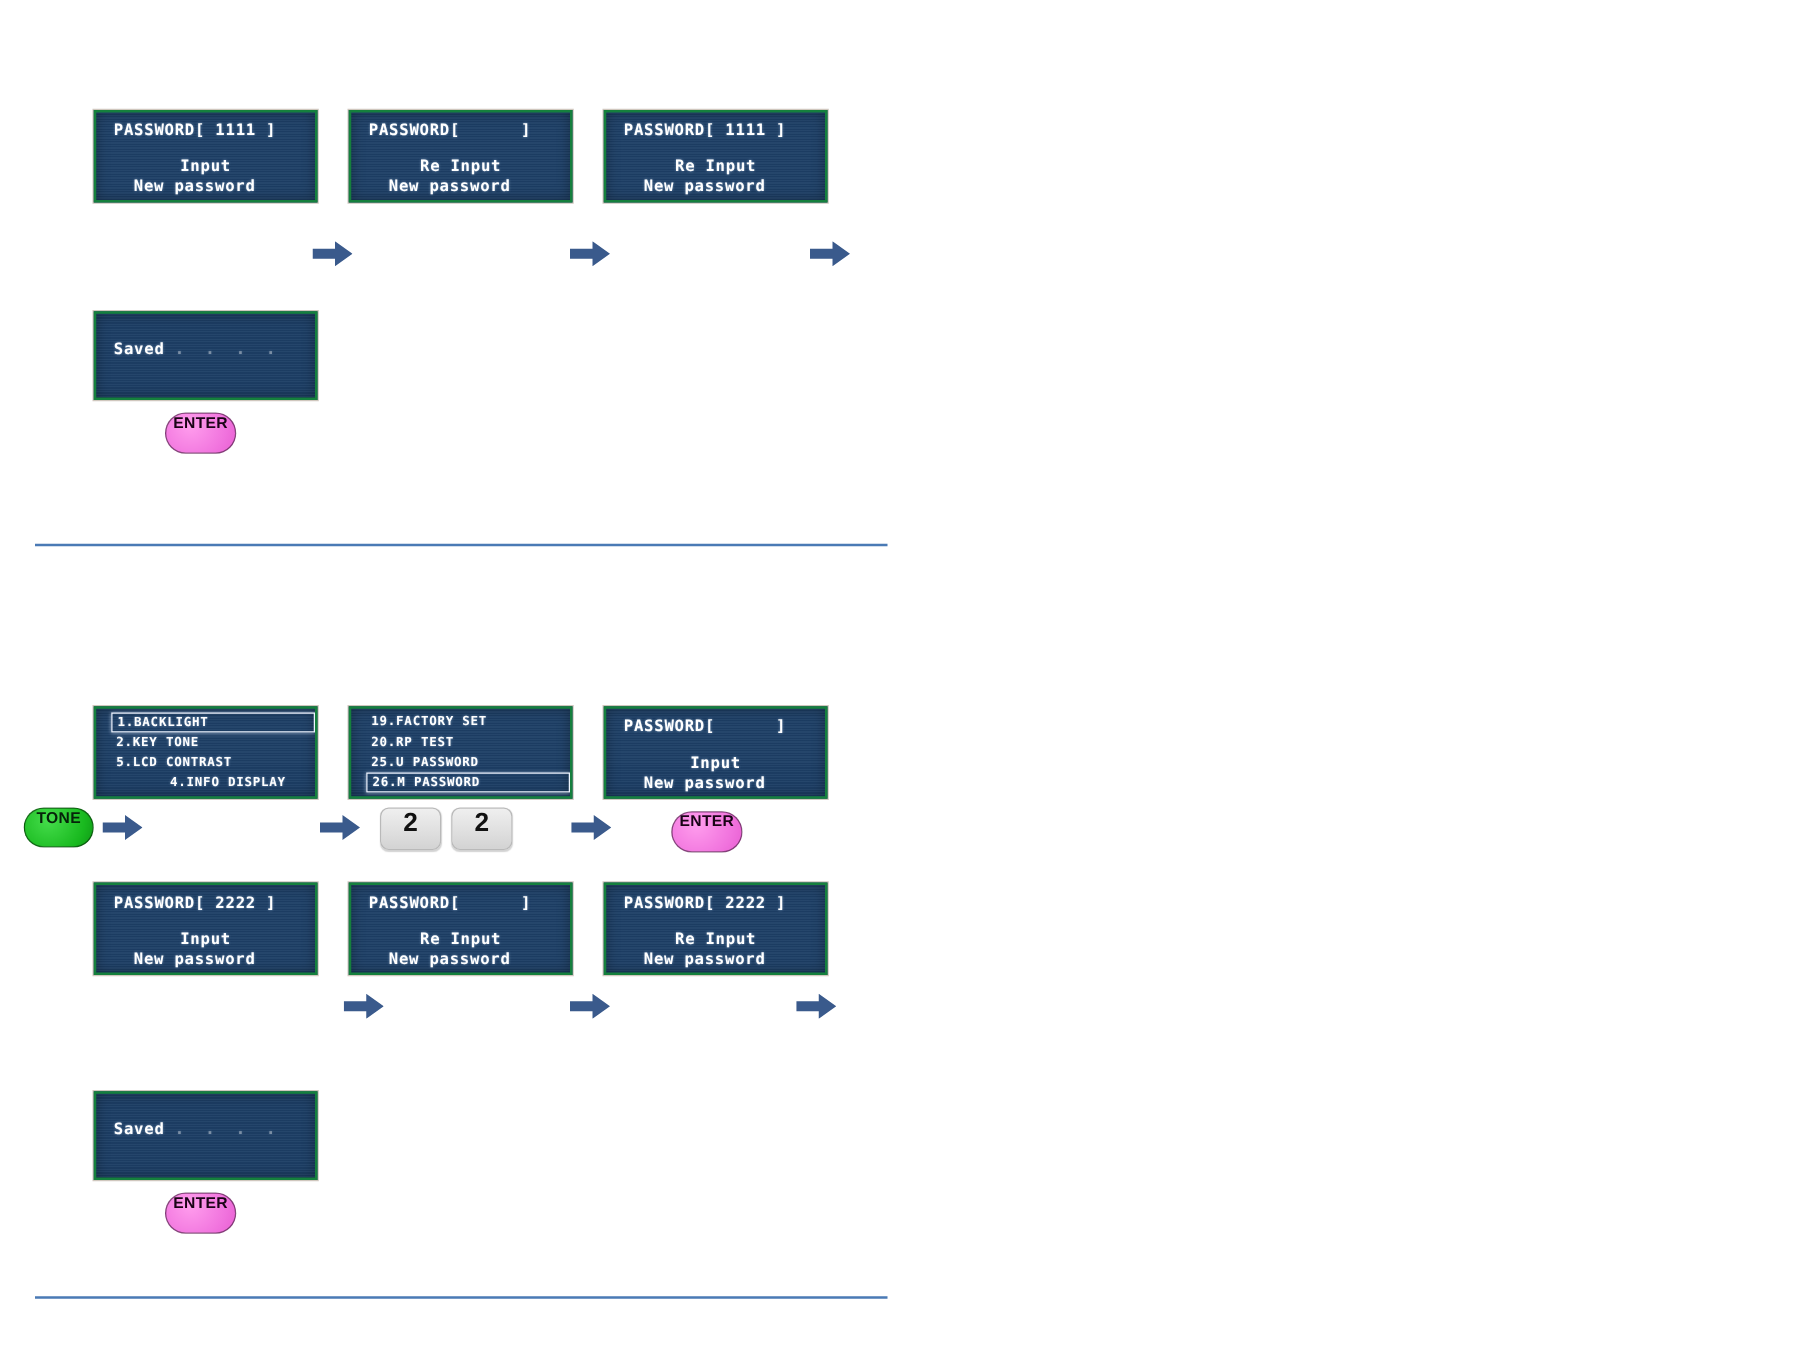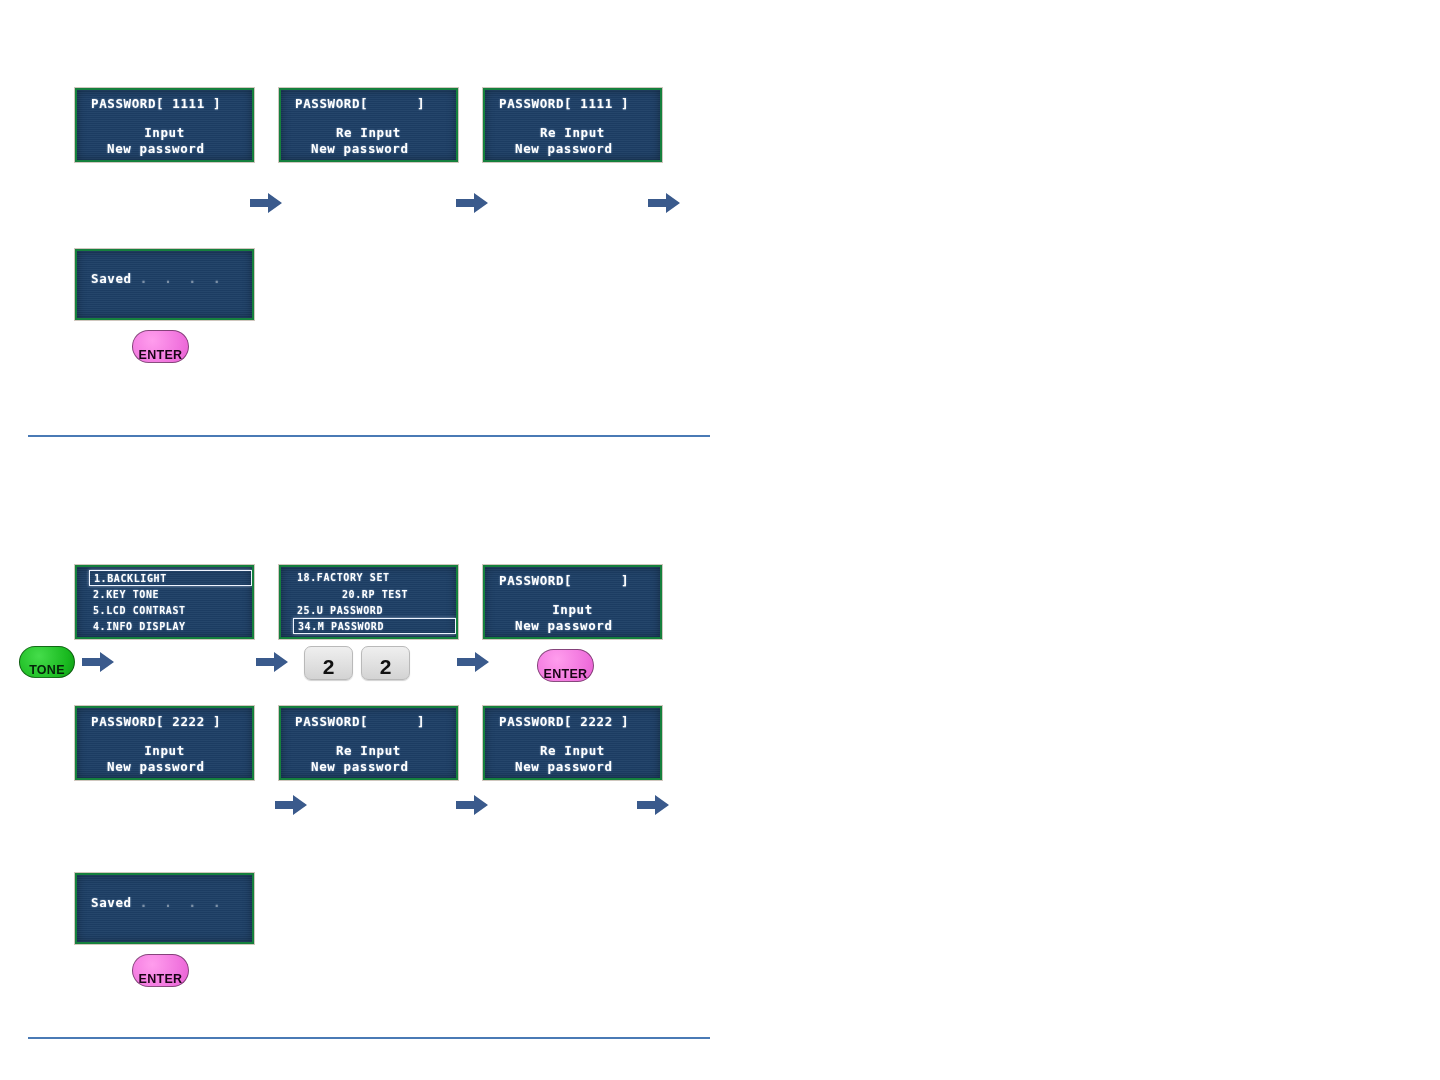--- a/index.html
+++ b/index.html
@@ -85,21 +85,21 @@
     width: 32px;
     height: 20px;
     z-index: 3;
   }
   .arrow svg { display: block; width: 100%; height: 100%; }
 
   
   .key {
     position: absolute;
     display: flex;
-    align-items: flex-end;
+    align-items: flex-start;
     justify-content: center;
     font-weight: 700;
     z-index: 4;
     box-sizing: border-box;
   }
   .key-pill {
     border-radius: 999px;
     font-size: 12.5px;
     letter-spacing: 0.3px;
     border: 1.2px solid rgba(0,0,0,0.45);
@@ -173,28 +173,28 @@
 <div class="key key-pill key-enter" style="left:132px; top:330px; width:57px; height:33px;">
   <span>ENTER</span>
 </div>
 
 <div class="hrule" style="left:28px; top:435px; width:682px;"></div>
 
 <div class="lcd" style="left:75px; top:565px; width:175px; height:70px;">
   <div class="menu-row selected" style="top:3px;">1.BACKLIGHT</div>
   <div class="menu-row" style="top:20px;">2.KEY TONE</div>
   <div class="menu-row" style="top:36px;">5.LCD CONTRAST</div>
-  <div class="menu-row" style="top:52px;">4.INFO DISPLAY</div>
+  <div class="menu-row" style="top:52px;margin-left:43px;">4.INFO DISPLAY</div>
 </div>
 
 <div class="lcd" style="left:279px; top:565px; width:175px; height:70px;">
-  <div class="menu-row" style="top:3px;">18.FACTORY SET</div>
-  <div class="menu-row" style="top:20px;margin-left:45px;">20.RP TEST</div>
+  <div class="menu-row" style="top:3px;">19.FACTORY SET</div>
+  <div class="menu-row" style="top:20px;">20.RP TEST</div>
   <div class="menu-row" style="top:36px;">25.U PASSWORD</div>
-  <div class="menu-row selected" style="top:51px;">34.M PASSWORD</div>
+  <div class="menu-row selected" style="top:51px;">26.M PASSWORD</div>
 </div>
 
 <div class="lcd" style="left:483px; top:565px; width:175px; height:70px;">
   <div class="lcd-line pw-title">PASSWORD[      ]</div>
   <div class="lcd-line pw-mid">Input</div>
   <div class="lcd-line pw-bottom">New password</div>
 </div>
 
 <div class="key key-pill key-menu" style="left:19px; top:646px; width:56px; height:32px;">
   <span>TONE</span>

